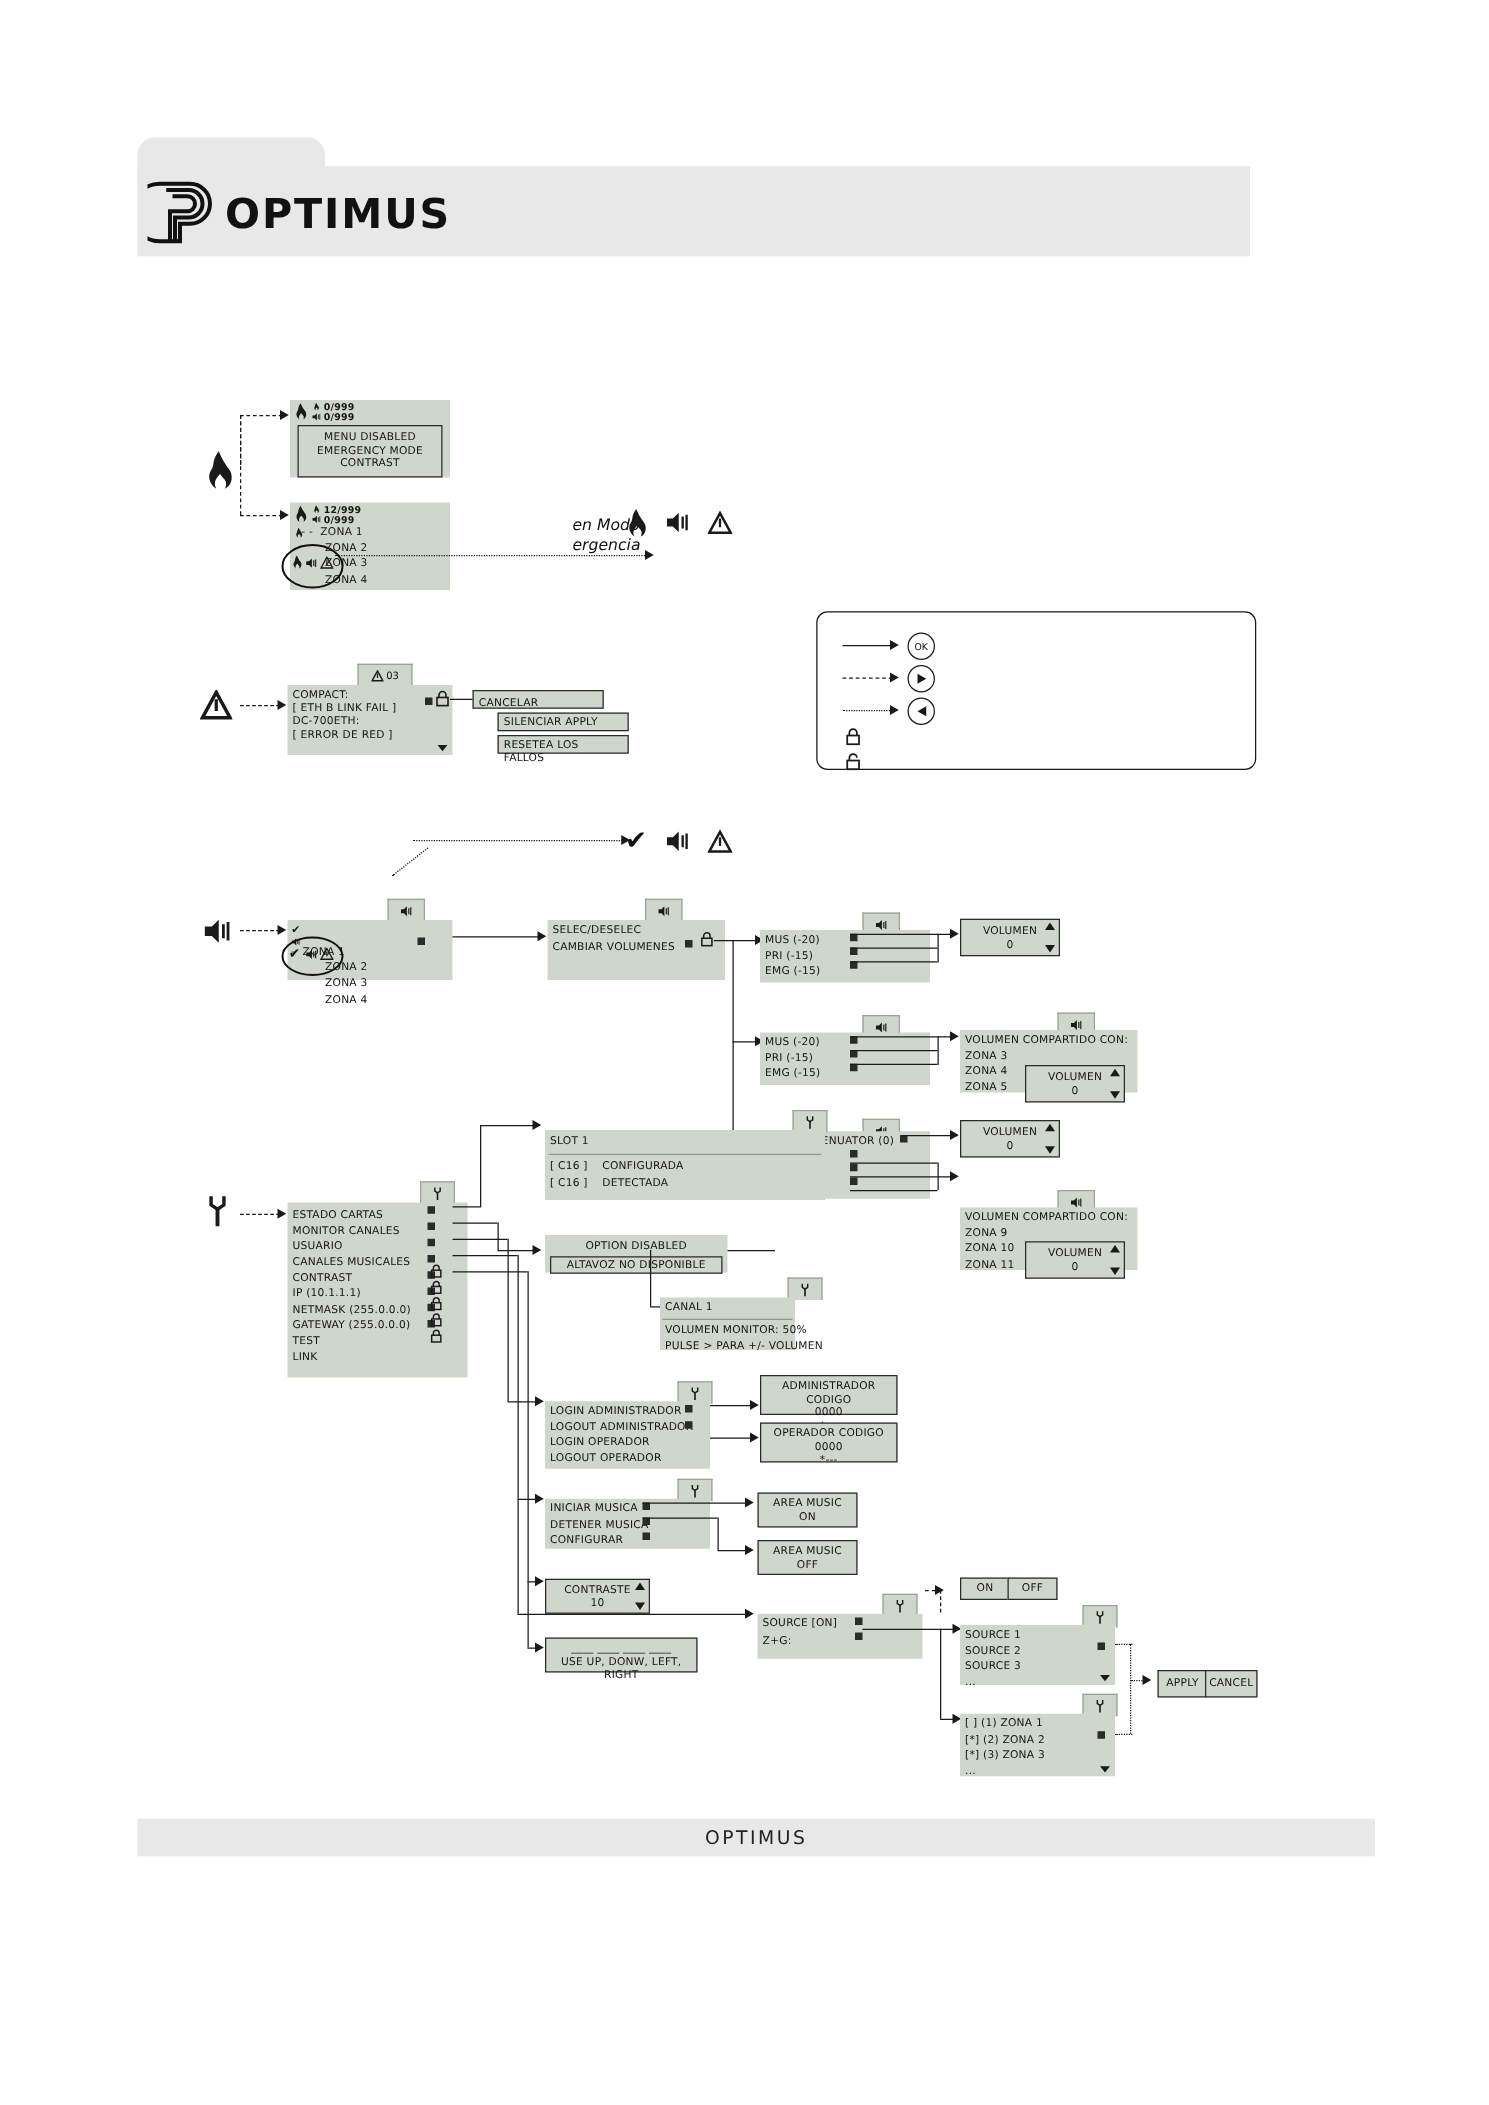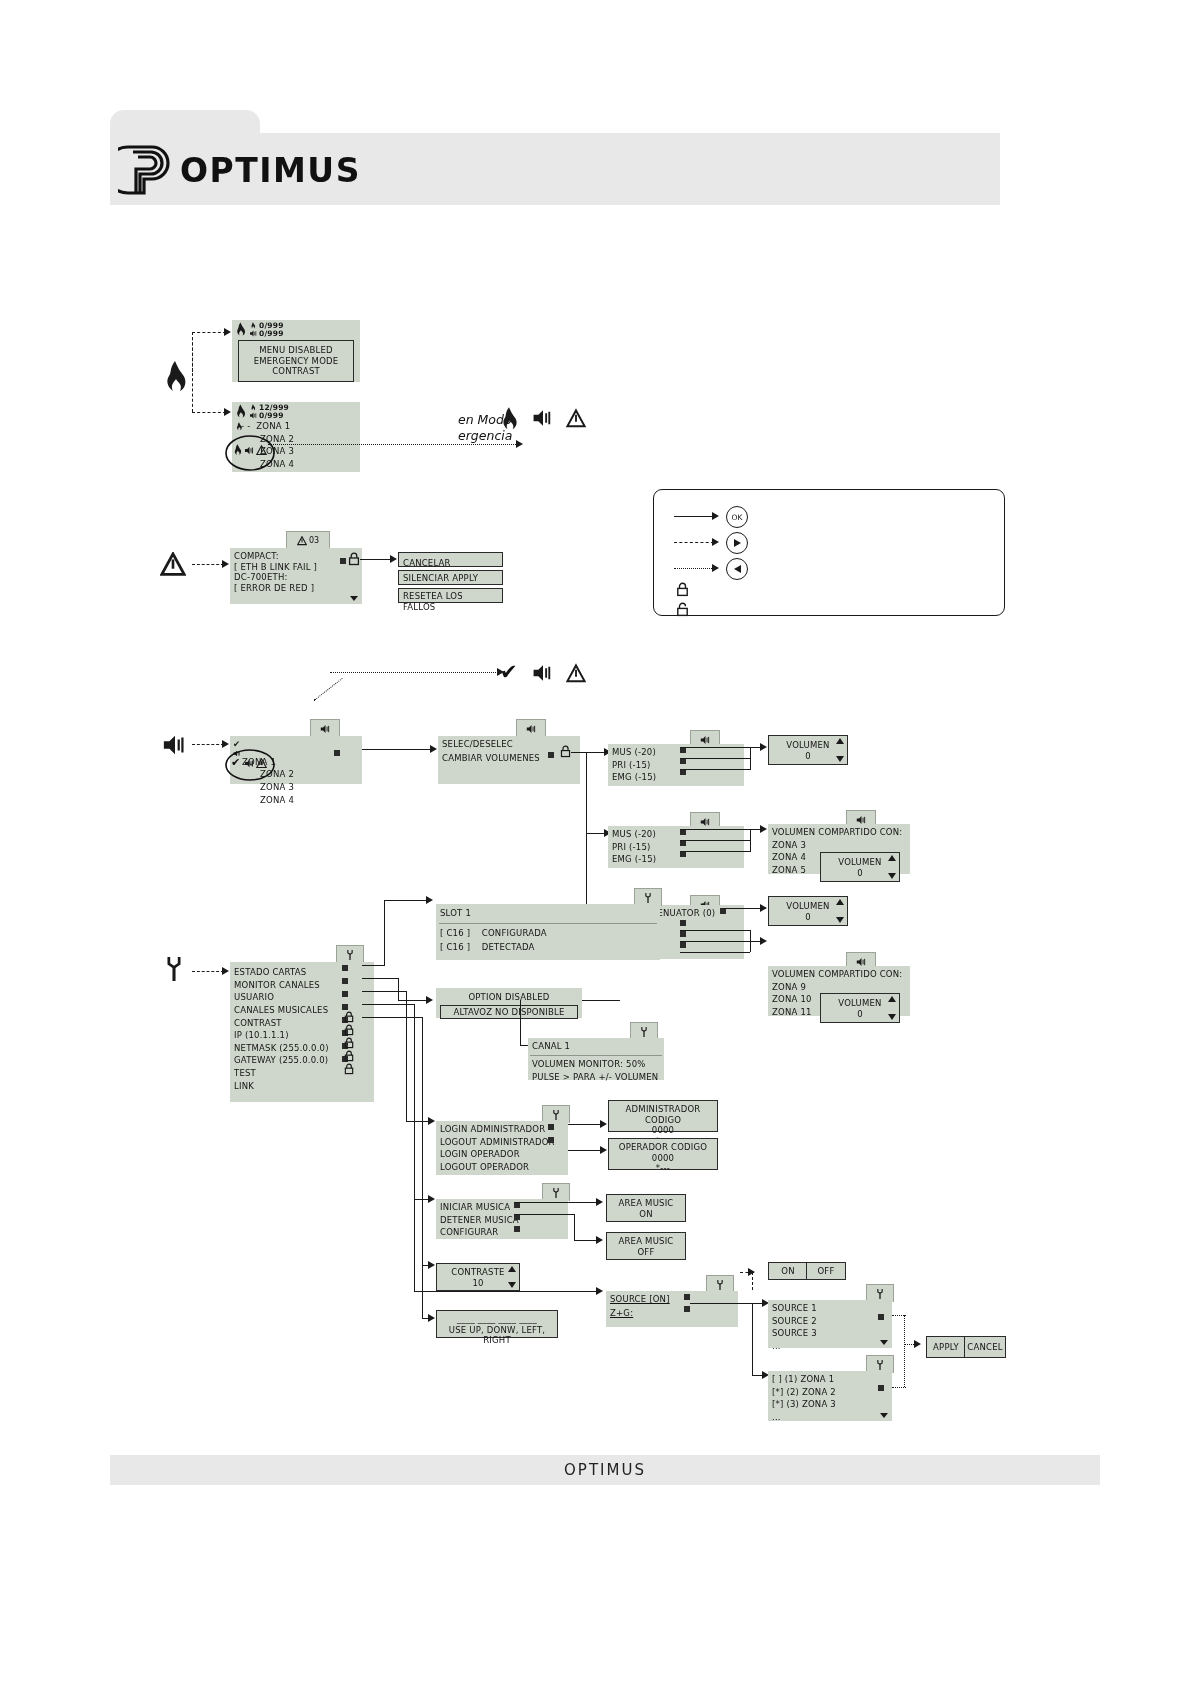--- a/index.html
+++ b/index.html
@@ -212,21 +212,21 @@
   <div style="position:absolute;right:4px;bottom:3px;width:0;height:0;border-left:4px solid transparent;border-right:4px solid transparent;border-top:5px solid #1a1a1a;"></div>
   <span class="sqpos" style="left:110px;top:10px;"></span>
 </div>
 <svg style="position:absolute;left:348px;top:552px;width:12px;height:14px" viewBox="0 0 12 14">
   <path d="M3.2 6 V4 a2.8 2.8 0 0 1 5.6 0 V6" fill="none" stroke="#1a1a1a" stroke-width="1.3"></path>
   <rect x="1.6" y="6" width="8.8" height="6.5" fill="none" stroke="#1a1a1a" stroke-width="1.3"></rect>
 </svg>
 <div class="ln h" style="left:360px;top:559px;width:32px;"></div>
 <div class="arrow" style="left:390px;top:555px;"></div>
 
-<div class="lcd framed" style="left:398px;top:552px;width:105px;height:15px;padding:5px 4px;">CANCELAR</div>
+<div class="lcd framed" style="left:378px;top:552px;width:105px;height:15px;padding:5px 4px;">CANCELAR</div>
 <div class="lcd framed" style="left:398px;top:570px;width:105px;height:15px;padding:2px 4px;">SILENCIAR APPLY</div>
 <div class="lcd framed" style="left:398px;top:588px;width:105px;height:15px;padding:2px 4px;">RESETEA LOS FALLOS</div>
 
 <div id="legend">
   <div class="ln h" style="left:20px;top:26px;width:40px;"></div>
   <div class="arrow" style="left:58px;top:22px;"></div>
   <div class="legend-btn" style="left:72px;top:16px;">
       <span>OK</span>
     </div>
 
@@ -550,21 +550,21 @@
 <div class="ln v" style="left:520px;top:1000px;height:45px;"></div>
 <div class="ln h" style="left:520px;top:1045px;width:104px;"></div>
 <div class="arrow" style="left:620px;top:1041px;"></div>
 
 <div class="tabtop" style="left:630px;top:1022px;width:26px;">
   <svg style="width:10px;height:12px" viewBox="0 0 14 16">
       <path d="M4 1 V5 L7 7 L10 5 V1" fill="none" stroke="#1a1a1a" stroke-width="1.6"></path>
       <path d="M7 7 V15" stroke="#1a1a1a" stroke-width="1.8"></path>
     </svg>
 </div>
-<div class="lcd" style="left:528px;top:1038px;width:136px;height:42px;padding-top:3px;">
+<div class="lcd" style="left:528px;top:1038px;width:108px;height:42px;padding-top:3px;">
   <div class="row">CANAL 1</div>
   <div class="hrule" style="margin:3px 2px;"></div>
   <div class="row">VOLUMEN MONITOR: 50%</div>
   <div class="row" style="margin-top:3px;">PULSE &gt; PARA +/- VOLUMEN</div>
 </div>
 
 <div class="ln h" style="left:362px;top:991px;width:44px;"></div>
 <div class="ln v" style="left:406px;top:991px;height:130px;"></div>
 <div class="ln h" style="left:406px;top:1121px;width:26px;"></div>
 <div class="arrow" style="left:428px;top:1117px;"></div>
@@ -658,21 +658,21 @@
 <div class="ln v" style="left:414px;top:1199px;height:92px;"></div>
 <div class="ln h" style="left:414px;top:1291px;width:186px;"></div>
 <div class="arrow" style="left:596px;top:1287px;"></div>
 
 <div class="tabtop" style="left:706px;top:1275px;width:26px;">
   <svg style="width:10px;height:12px" viewBox="0 0 14 16">
       <path d="M4 1 V5 L7 7 L10 5 V1" fill="none" stroke="#1a1a1a" stroke-width="1.6"></path>
       <path d="M7 7 V15" stroke="#1a1a1a" stroke-width="1.8"></path>
     </svg>
 </div>
-<div class="lcd" style="left:606px;top:1291px;width:132px;height:36px;padding-top:3px;text-decoration:underline;">
+<div class="lcd" style="left:606px;top:1291px;width:132px;height:36px;padding-top:3px;">
   <div class="row">SOURCE [ON]</div>
   <div class="row" style="margin-top:3px;">Z+G:</div>
   <span class="sqpos" style="left:78px;top:3px;"></span>
   <span class="sqpos" style="left:78px;top:15px;"></span>
 </div>
 
 <div class="dashv" style="left:752px;top:1272px;height:18px;"></div>
 <div class="dash" style="left:740px;top:1272px;width:14px;"></div>
 <div class="arrow" style="left:748px;top:1268px;"></div>
 <div class="lcd framed" style="left:768px;top:1262px;width:40px;height:18px;text-align:center;padding-top:3px;">ON</div>

